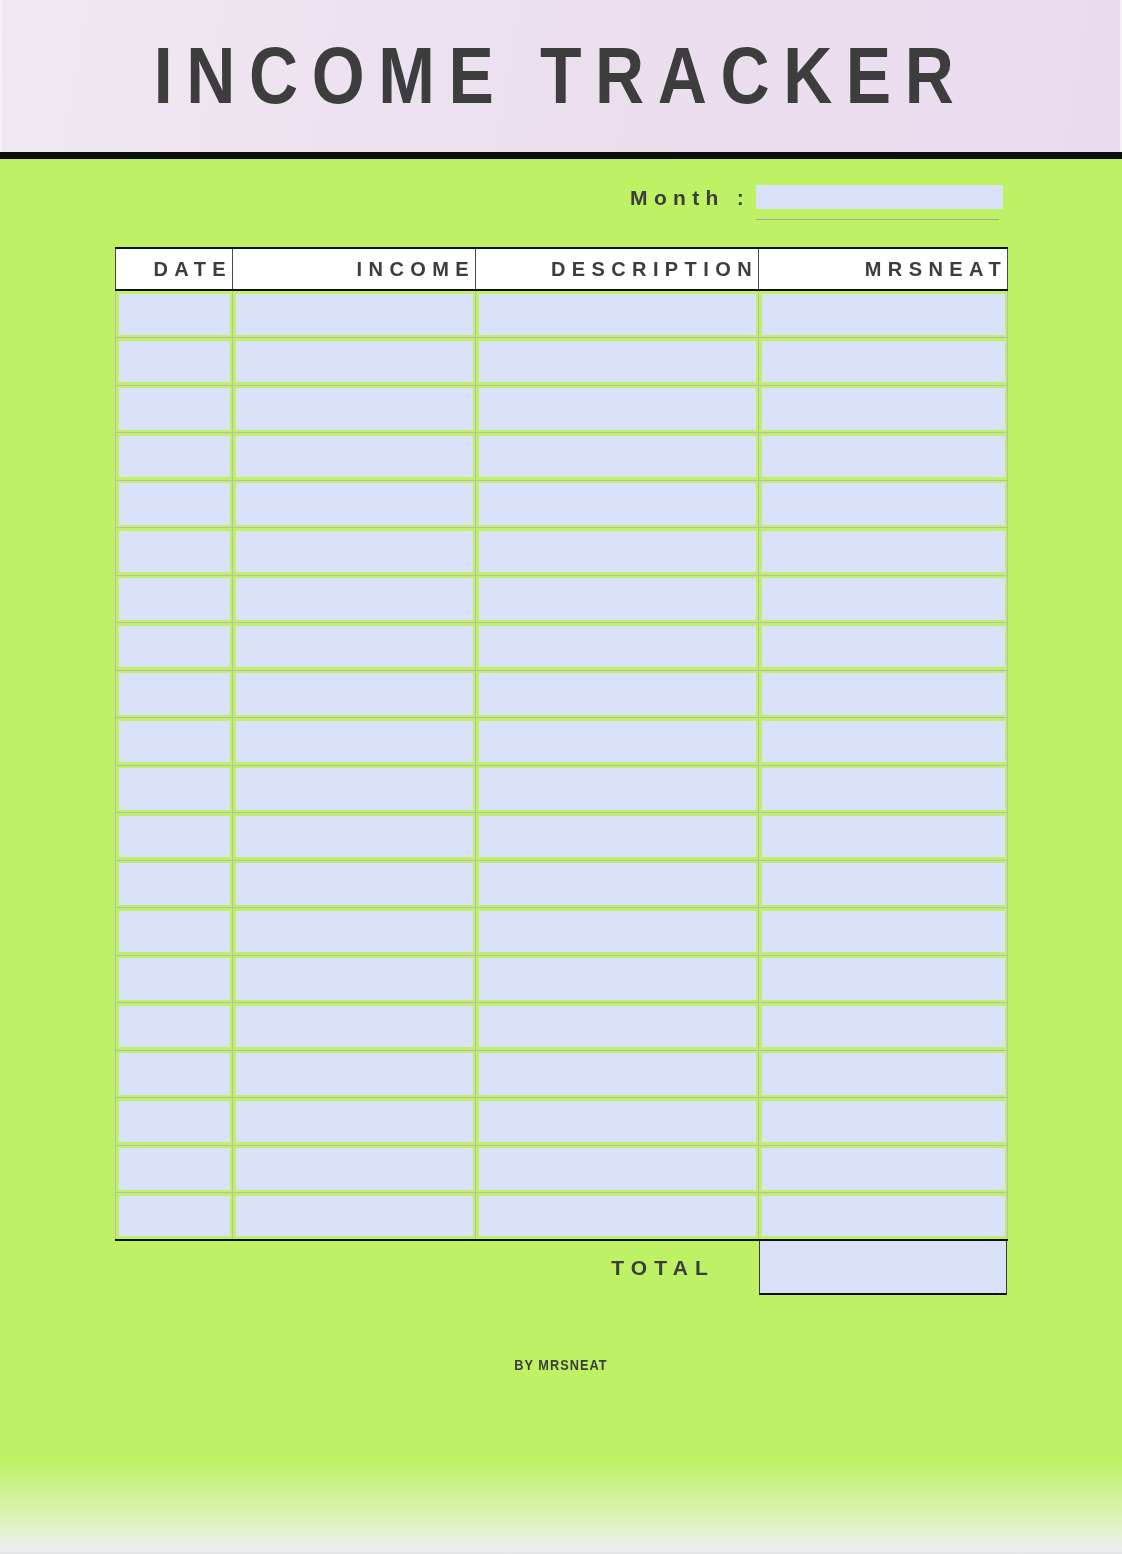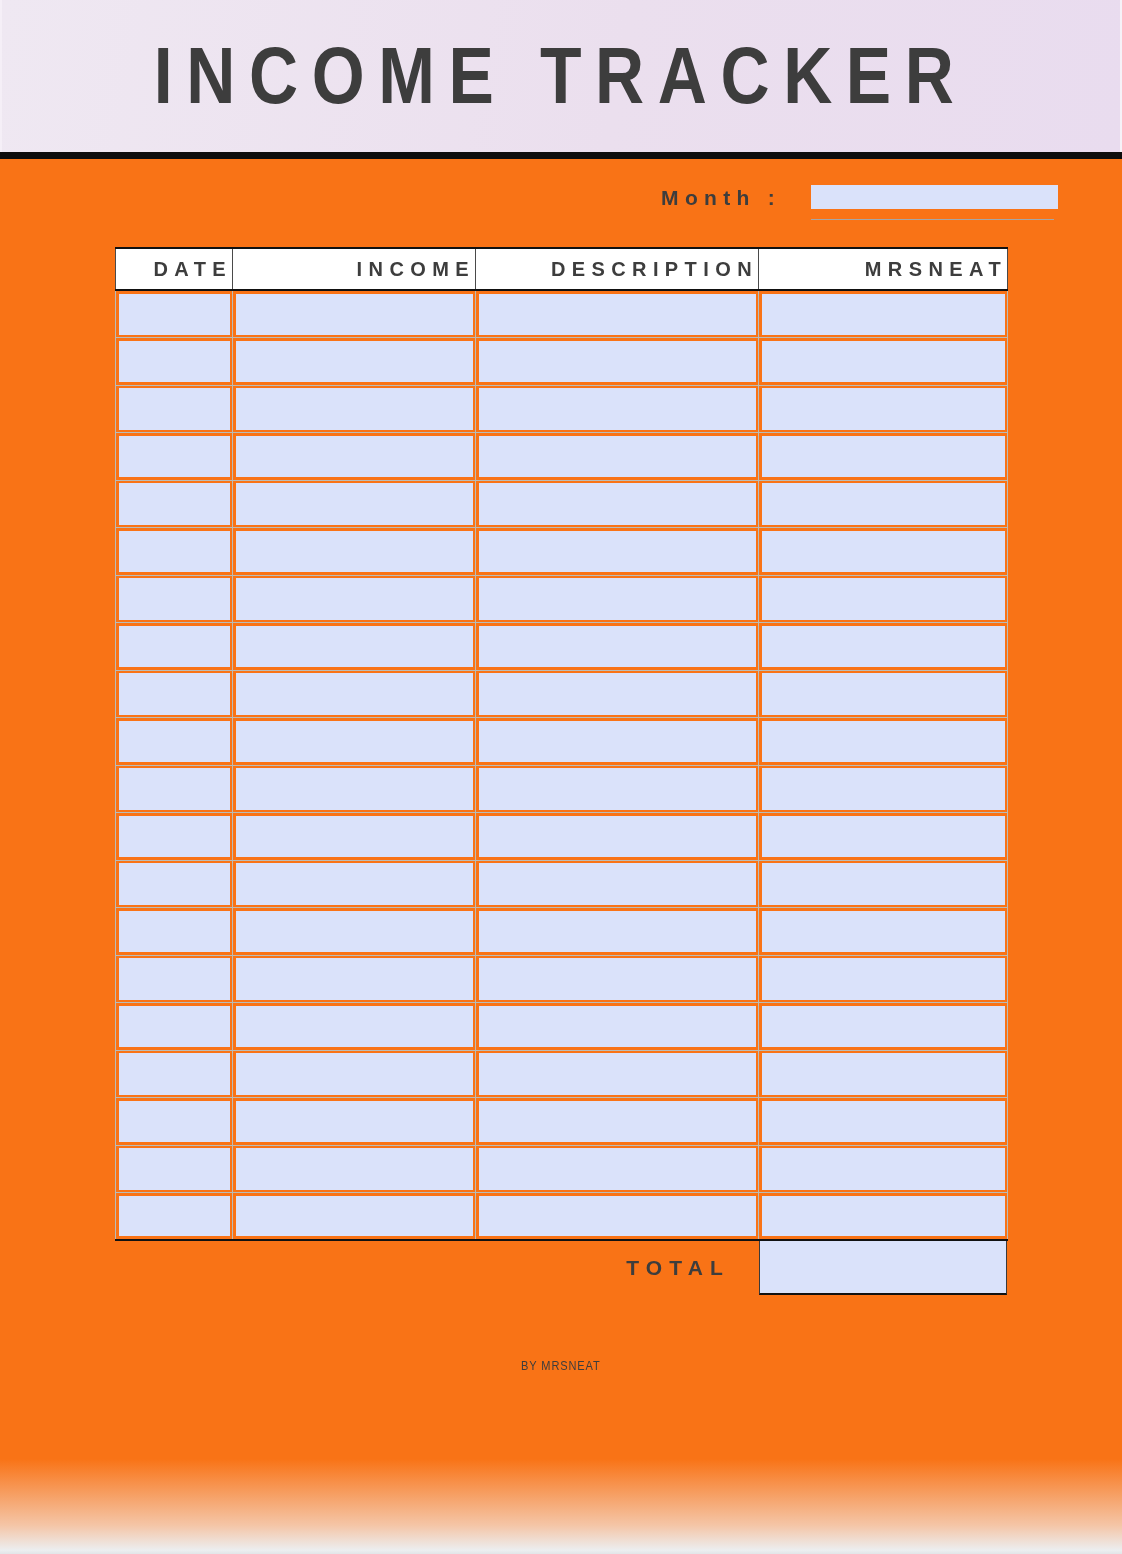--- a/index.html
+++ b/index.html
@@ -4,21 +4,21 @@
 <style>
   * { margin: 0; padding: 0; box-sizing: border-box; }
   html, body { background: #ffffff; }
   body { font-family: "Liberation Sans", sans-serif; }
 
   .page {
     position: relative;
     width: 1122px;
     height: 1554px;
     margin: 0 auto;
-    background: #f97316;
+    background: #bef264;
     overflow: hidden;
   }
 
   
   .banner {
     height: 152px;
     background: linear-gradient(100deg, var(--banner-start) 0%, var(--banner-mid) 55%, var(--banner-end) 100%);
     border-left: 2px solid rgba(255,255,255,0.55);
     border-right: 2px solid rgba(255,255,255,0.45);
     display: flex;
@@ -31,26 +31,25 @@
     letter-spacing: 0.20em;
     color: var(--text);
     white-space: nowrap;
   }
   .cond { display: inline-block; transform: scaleX(0.85); transform-origin: center; white-space: nowrap; }
   .black-bar { height: 7px; background: var(--bar); }
 
   
   .month-row {
     margin-top: 26px;
-    padding-right: 64px;
+    padding-right: 119px;
     display: flex;
     justify-content: flex-end;
     align-items: flex-start;
     height: 37px;
-    gap: 24px;
   }
   .month-label {
     font-size: 21px;
     font-weight: 600;
     letter-spacing: 0.30em;
     color: var(--text);
     margin-right: 6px;
     margin-top: 1px;
   }
   .month-field-wrap { width: 247px; }
@@ -106,21 +105,21 @@
 
   
   .total-row {
     position: relative;
     margin-left: 115px;
     width: 892px;
     height: 55px;
   }
   .total-label {
     position: absolute;
-    right: 277px;
+    right: 292px;
     top: 15px;
     font-size: 21px;
     font-weight: 600;
     letter-spacing: 0.34em;
     color: var(--text);
   }
   .total-cell {
     position: absolute;
     right: 0;
     top: 0;
@@ -135,22 +134,22 @@
     color: var(--text);
     padding: 2px 6px;
   }
 
   
   .page-footer {
     margin-top: 60px;
     text-align: center;
   }
   .footer-credit {
-    font-size: 13px;
-    font-weight: 400;
+    font-size: 15px;
+    font-weight: 700;
     letter-spacing: 0.08em;
     color: var(--text);
     margin-top: 18px;
   }
 
   
   .bottom-shade {
     position: absolute;
     left: 0; right: 0; bottom: 0;
     height: 95px;

